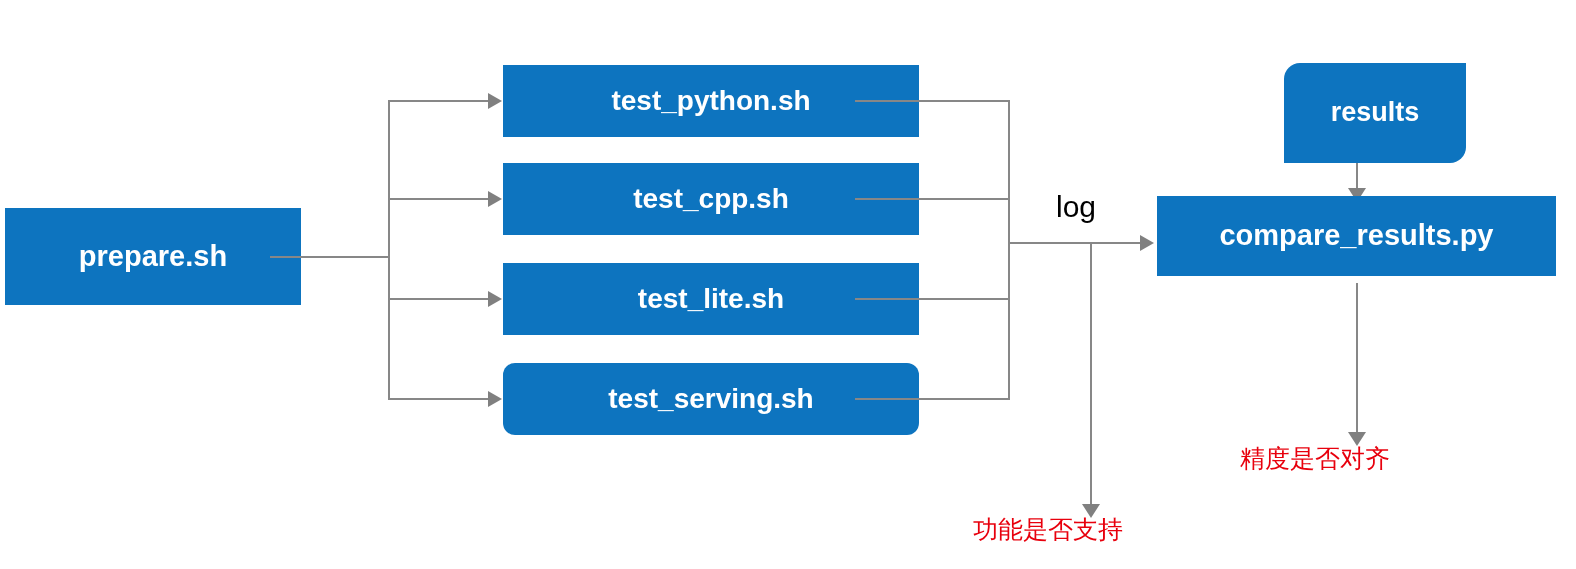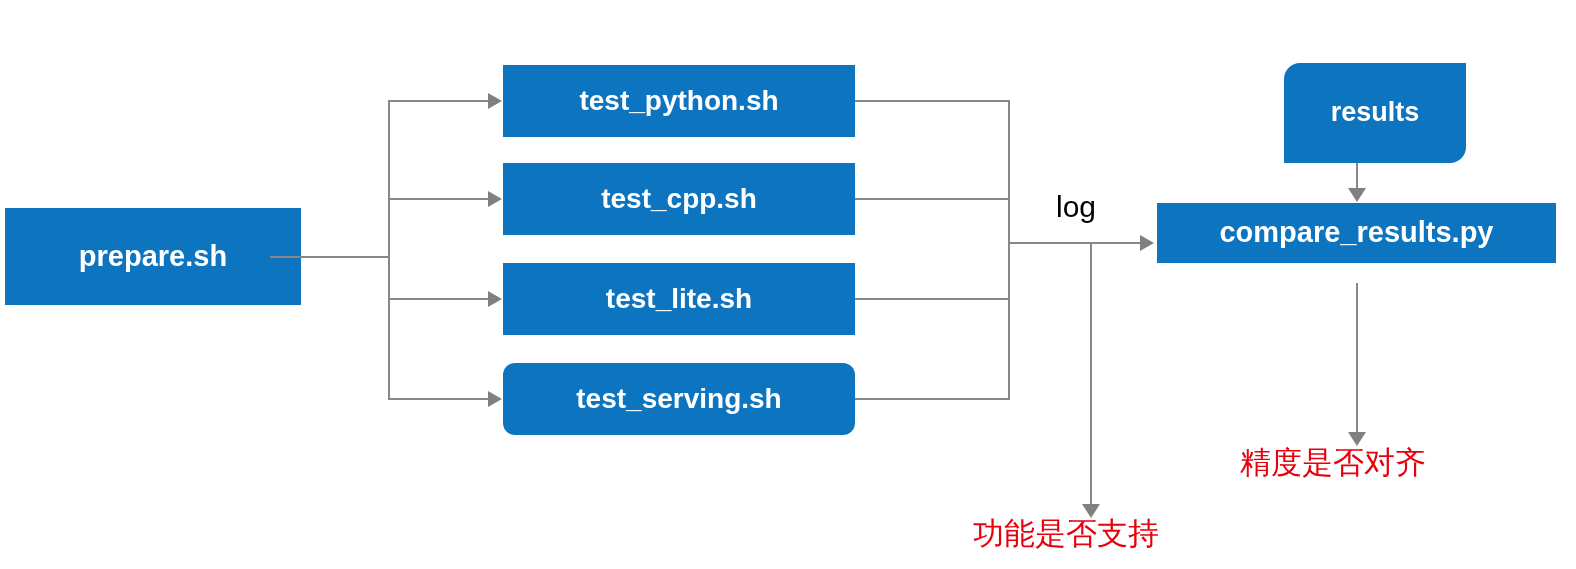--- a/index.html
+++ b/index.html
@@ -30,36 +30,36 @@
     box-sizing: border-box;
     line-height: 1.1;
     text-align: center;
     white-space: nowrap;
   }
   .node-prepare {
     left: 5px; top: 208px; width: 296px; height: 97px;
     font-size: 29px;
   }
   .node-test {
-    left: 503px; width: 352px; height: 72px;
+    left: 503px; width: 416px; height: 72px;
     font-size: 28px;
   }
   .node-test-1 { top: 65px; }
   .node-test-2 { top: 163px; }
   .node-test-3 { top: 263px; }
   .node-test-4 { top: 363px; border-radius: 12px; }
   .node-results {
     left: 1264px; top: 63px; width: 182px; height: 100px;
     font-size: 27px;
     border-top-left-radius: 16px;
     border-bottom-right-radius: 16px;
     margin-left: 20px;
   }
   .node-compare {
-    left: 1157px; top: 203px; width: 399px; height: 60px;
+    left: 1157px; top: 196px; width: 399px; height: 80px;
     font-size: 29px;
   }
 
   
   .ln-h {
     position: absolute;
     height: 0;
     border-top: 2px solid #878787;
   }
   .ln-v {
@@ -84,21 +84,21 @@
 
   .edge-label {
     position: absolute;
     font-size: 30px;
     color: #000000;
     font-family: "Liberation Sans", "DejaVu Sans", sans-serif;
     white-space: nowrap;
   }
   .note-red {
     position: absolute;
-    font-size: 31px;
+    font-size: 25px;
     color: #e8000d;
     font-family: "DejaVu Sans", "Liberation Sans", sans-serif;
     white-space: nowrap;
   }
 </style>
 </head>
 <body>
 
 <div id="canvas">
 

